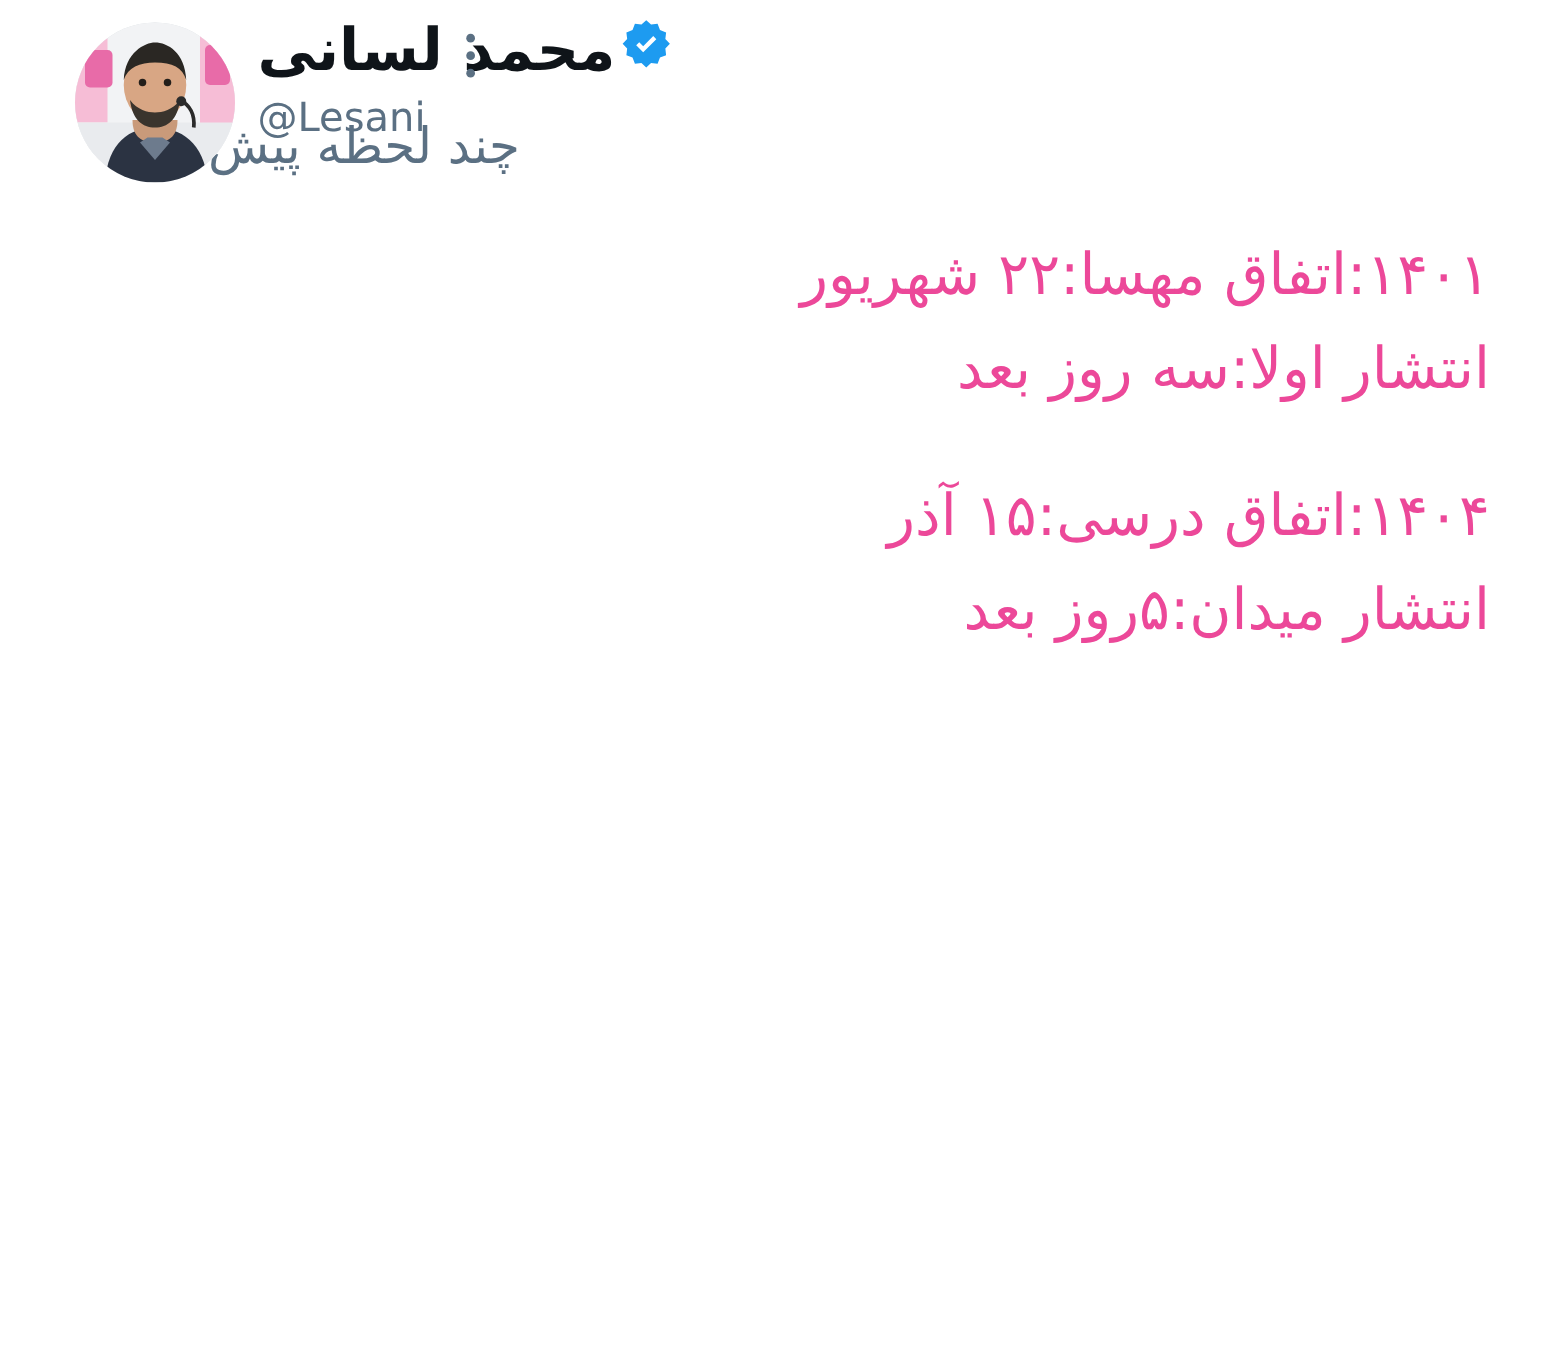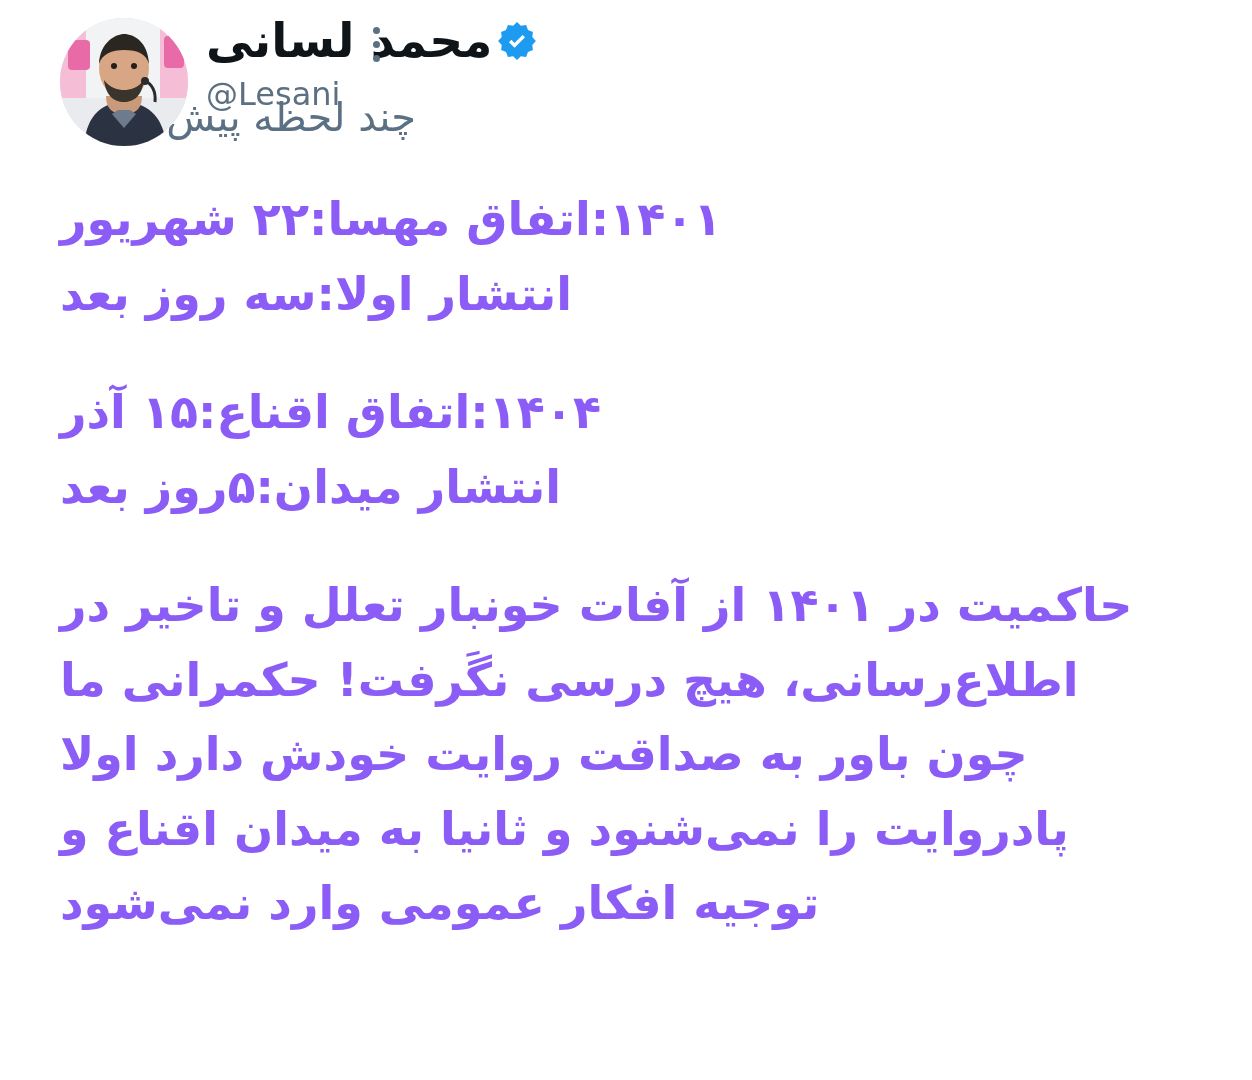--- a/index.html
+++ b/index.html
@@ -51,21 +51,20 @@
     flex-direction: column;
     align-items: flex-end;
     padding-left: 18px;
     padding-right: 18px;
     min-width: 0;
   }
 
   .name-line {
     display: flex;
     flex-direction: row-reverse;
-    align-items: center;
     justify-content: flex-start;
     gap: 4px;
     white-space: nowrap;
   }
 
   .display-name {
     font-size: 47px;
     font-weight: 700;
     line-height: 1.15;
     color: #0f1419;
@@ -121,26 +120,26 @@
     margin-top: 28px;
     font-size: 40px;
     color: #5b7083;
     white-space: nowrap;
     direction: rtl;
   }
 
   
   .body {
     margin-top: 18px;
-    text-align: left;
+    text-align: right;
     direction: rtl;
     font-size: 46px;
     line-height: 1.62;
-    color: #8b5cf6;
-    font-weight: 700;
+    color: #ec4899;
+    font-weight: 400;
   }
   .body p {
     margin: 0;
   }
   .para-gap {
     height: 44px;
   }
 </style>
 </head>
 <body>
@@ -187,19 +186,18 @@
         <circle cx="85" cy="63" r="4" fill="#2b2b2b"></circle>
         <path d="M52 96 L64 110 L76 96 L70 92 L58 92 Z" fill="#6d7b8d"></path>
       </svg>
     </div>
   </div>
 
   <div class="body">
     <p>۱۴۰۱:اتفاق مهسا:۲۲ شهریور</p>
     <p>انتشار اولا:سه روز بعد</p>
     <div class="para-gap"></div>
-    <p>۱۴۰۴:اتفاق اقناع:۱۵ آذر</p>
+    <p>۱۴۰۴:اتفاق درسی:۱۵ آذر</p>
     <p>انتشار میدان:۵روز بعد</p>
     <div class="para-gap"></div>
-    <p>حاکمیت در ۱۴۰۱ از آفات خونبار تعلل و تاخیر در اطلاع‌رسانی، هیچ درسی نگَرفت! حکمرانی ما چون باور به صداقت روایت خودش دارد اولا پادروایت را نمی‌شنود و ثانیا به میدان اقناع و توجیه افکار عمومی وارد نمی‌شود</p>
   </div>
 
 </div>
 
 </body></html>

